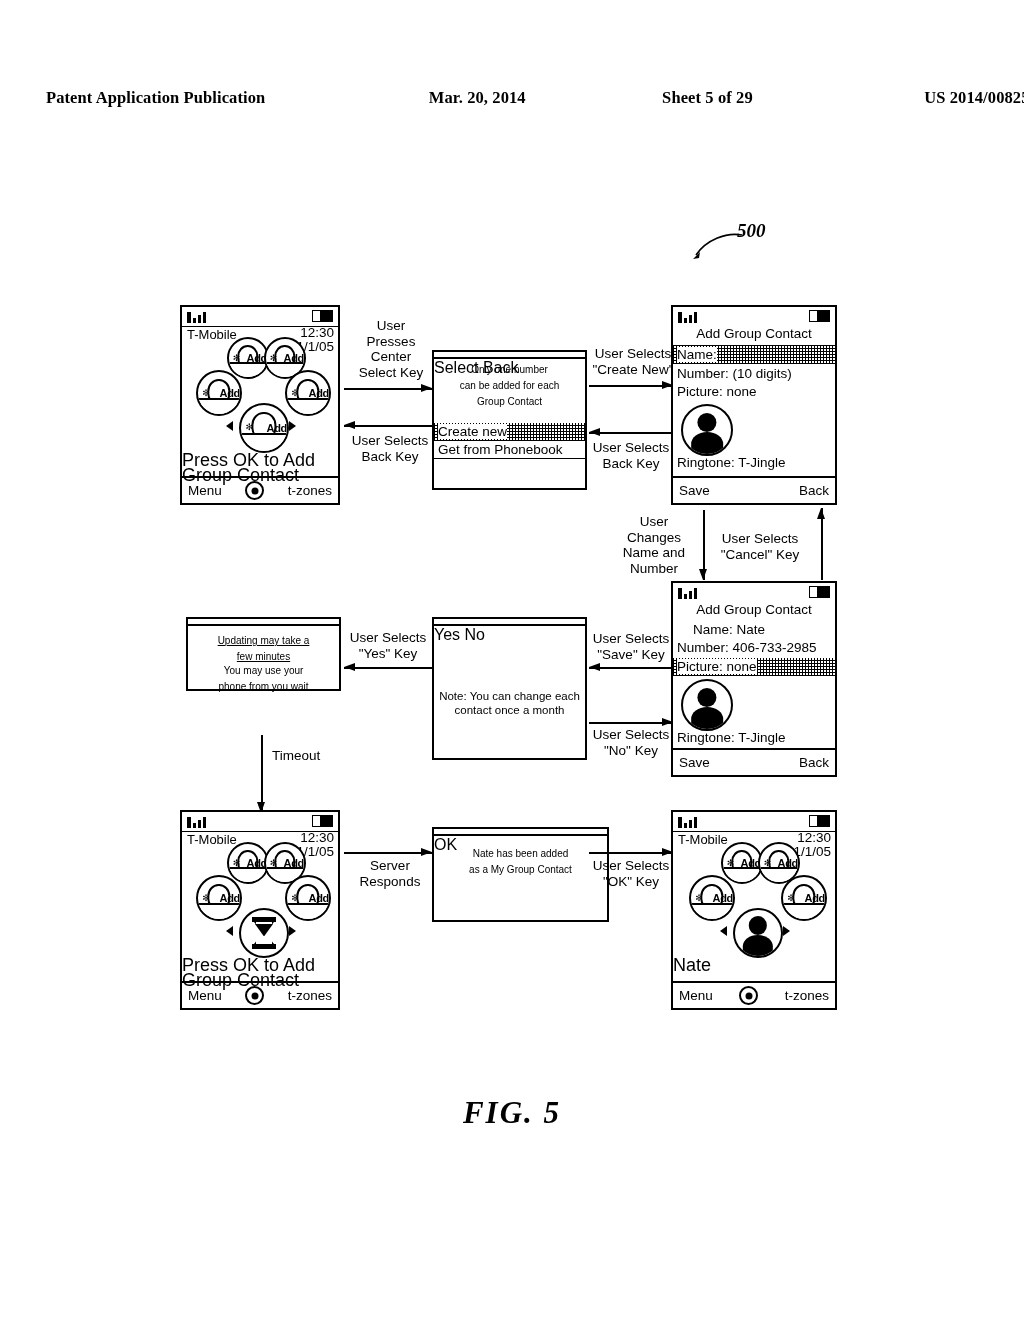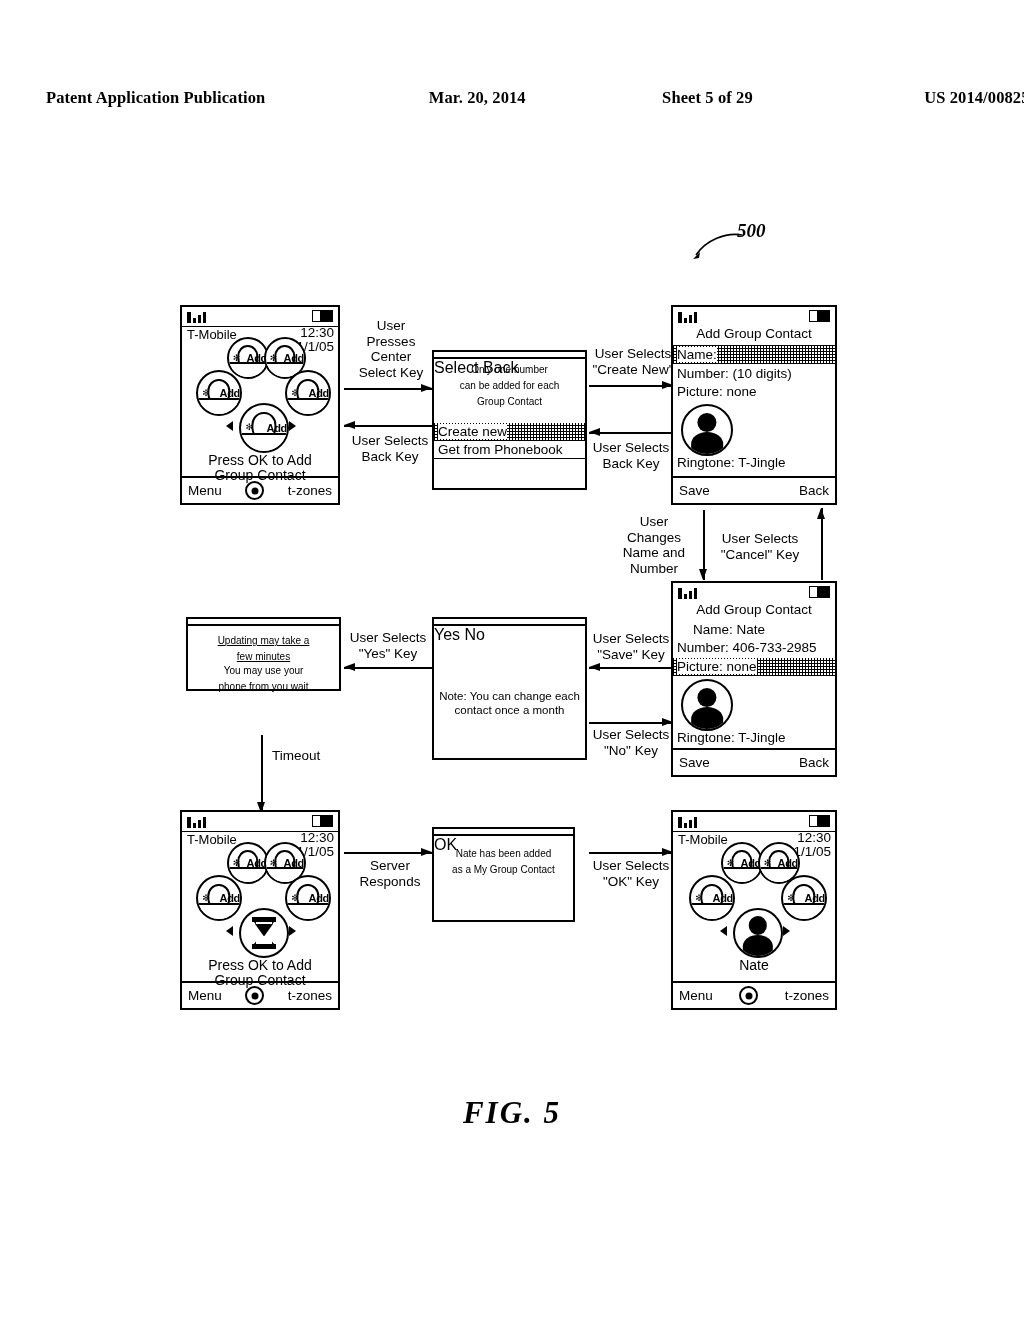--- a/index.html
+++ b/index.html
@@ -88,21 +88,21 @@
     width:18px;height:12px;background:#000;
     clip-path:polygon(0 0,100% 0,52% 100%,48% 100%);}
 
   
   .navarrow{position:absolute;width:0;height:0;border-top:5px solid transparent;
     border-bottom:5px solid transparent;}
   .navarrow.left{border-right:7px solid #000;}
   .navarrow.right{border-left:7px solid #000;}
 
   
-  .hint{position:absolute;left:0;right:0;text-align:center;font-size:14px;line-height:15px;}
+  .hint{position:absolute;left:0;right:0;text-align:left;font-size:18px;line-height:15px;}
 
   
   .okkey{width:15px;height:15px;border:2px solid #000;border-radius:50%;position:relative;}
   .okkey::after{content:"";position:absolute;left:50%;top:50%;transform:translate(-50%,-50%);
     width:7px;height:7px;background:#000;border-radius:50%;}
 
   
   .row{font-size:13.5px;padding:1px 4px;box-sizing:border-box;}
   .shaded{background-image:
       repeating-linear-gradient(0deg,#000 0 1px,transparent 1px 3px),
@@ -495,21 +495,21 @@
 
 <div class="arrow-h" style="left:344px;top:848px;width:88px;">
   <span class="shaft"></span>
     <span class="headR"></span>
 </div>
 <div class="tlabel" style="left:345px;top:858px;width:90px;">
   <div>Server</div>
   <div>Responds</div>
 </div>
 
-<div class="dialog" style="left:432px;top:827px;width:143px;height:95px;">
+<div class="dialog" style="left:432px;top:827px;width:177px;height:95px;">
   <div class="topline"></div>
   <div class="dtext" style="top:17px;">
     <div>Nate has been added</div>
     <div>as a My Group Contact</div>
   </div>
   <div class="softkeys" style="justify-content:flex-start;">
     <span>OK</span>
   </div>
 </div>
 

